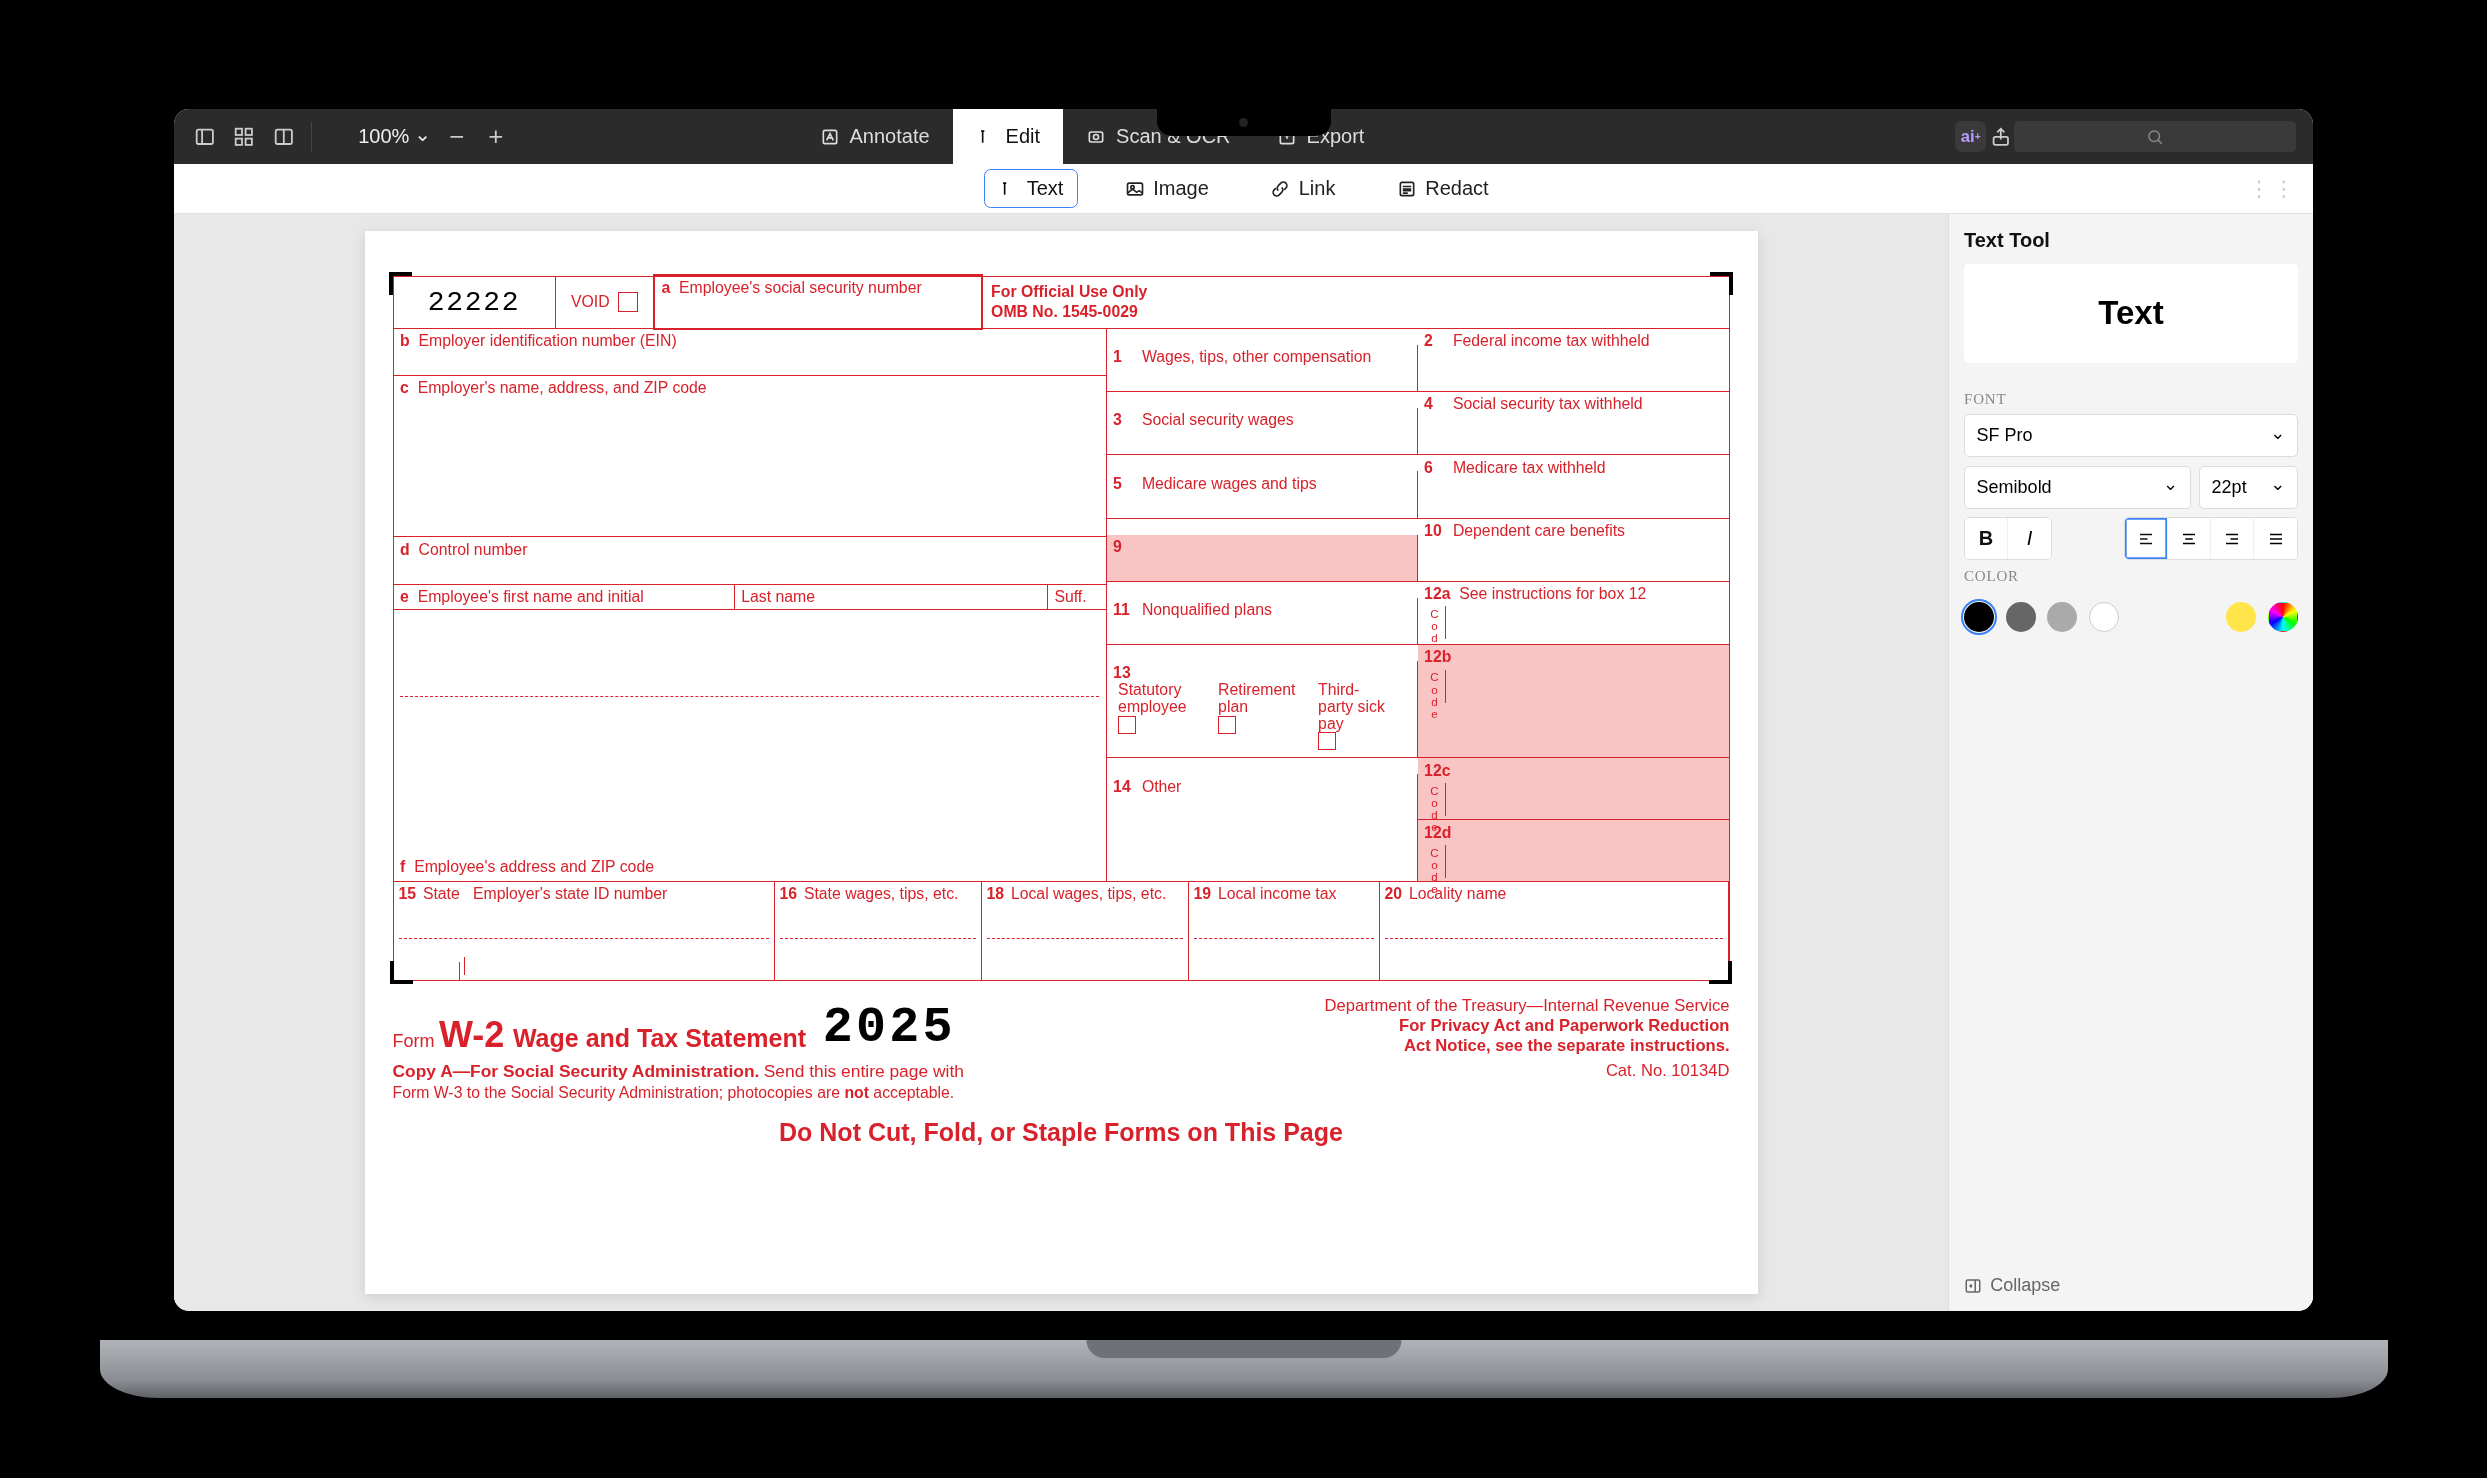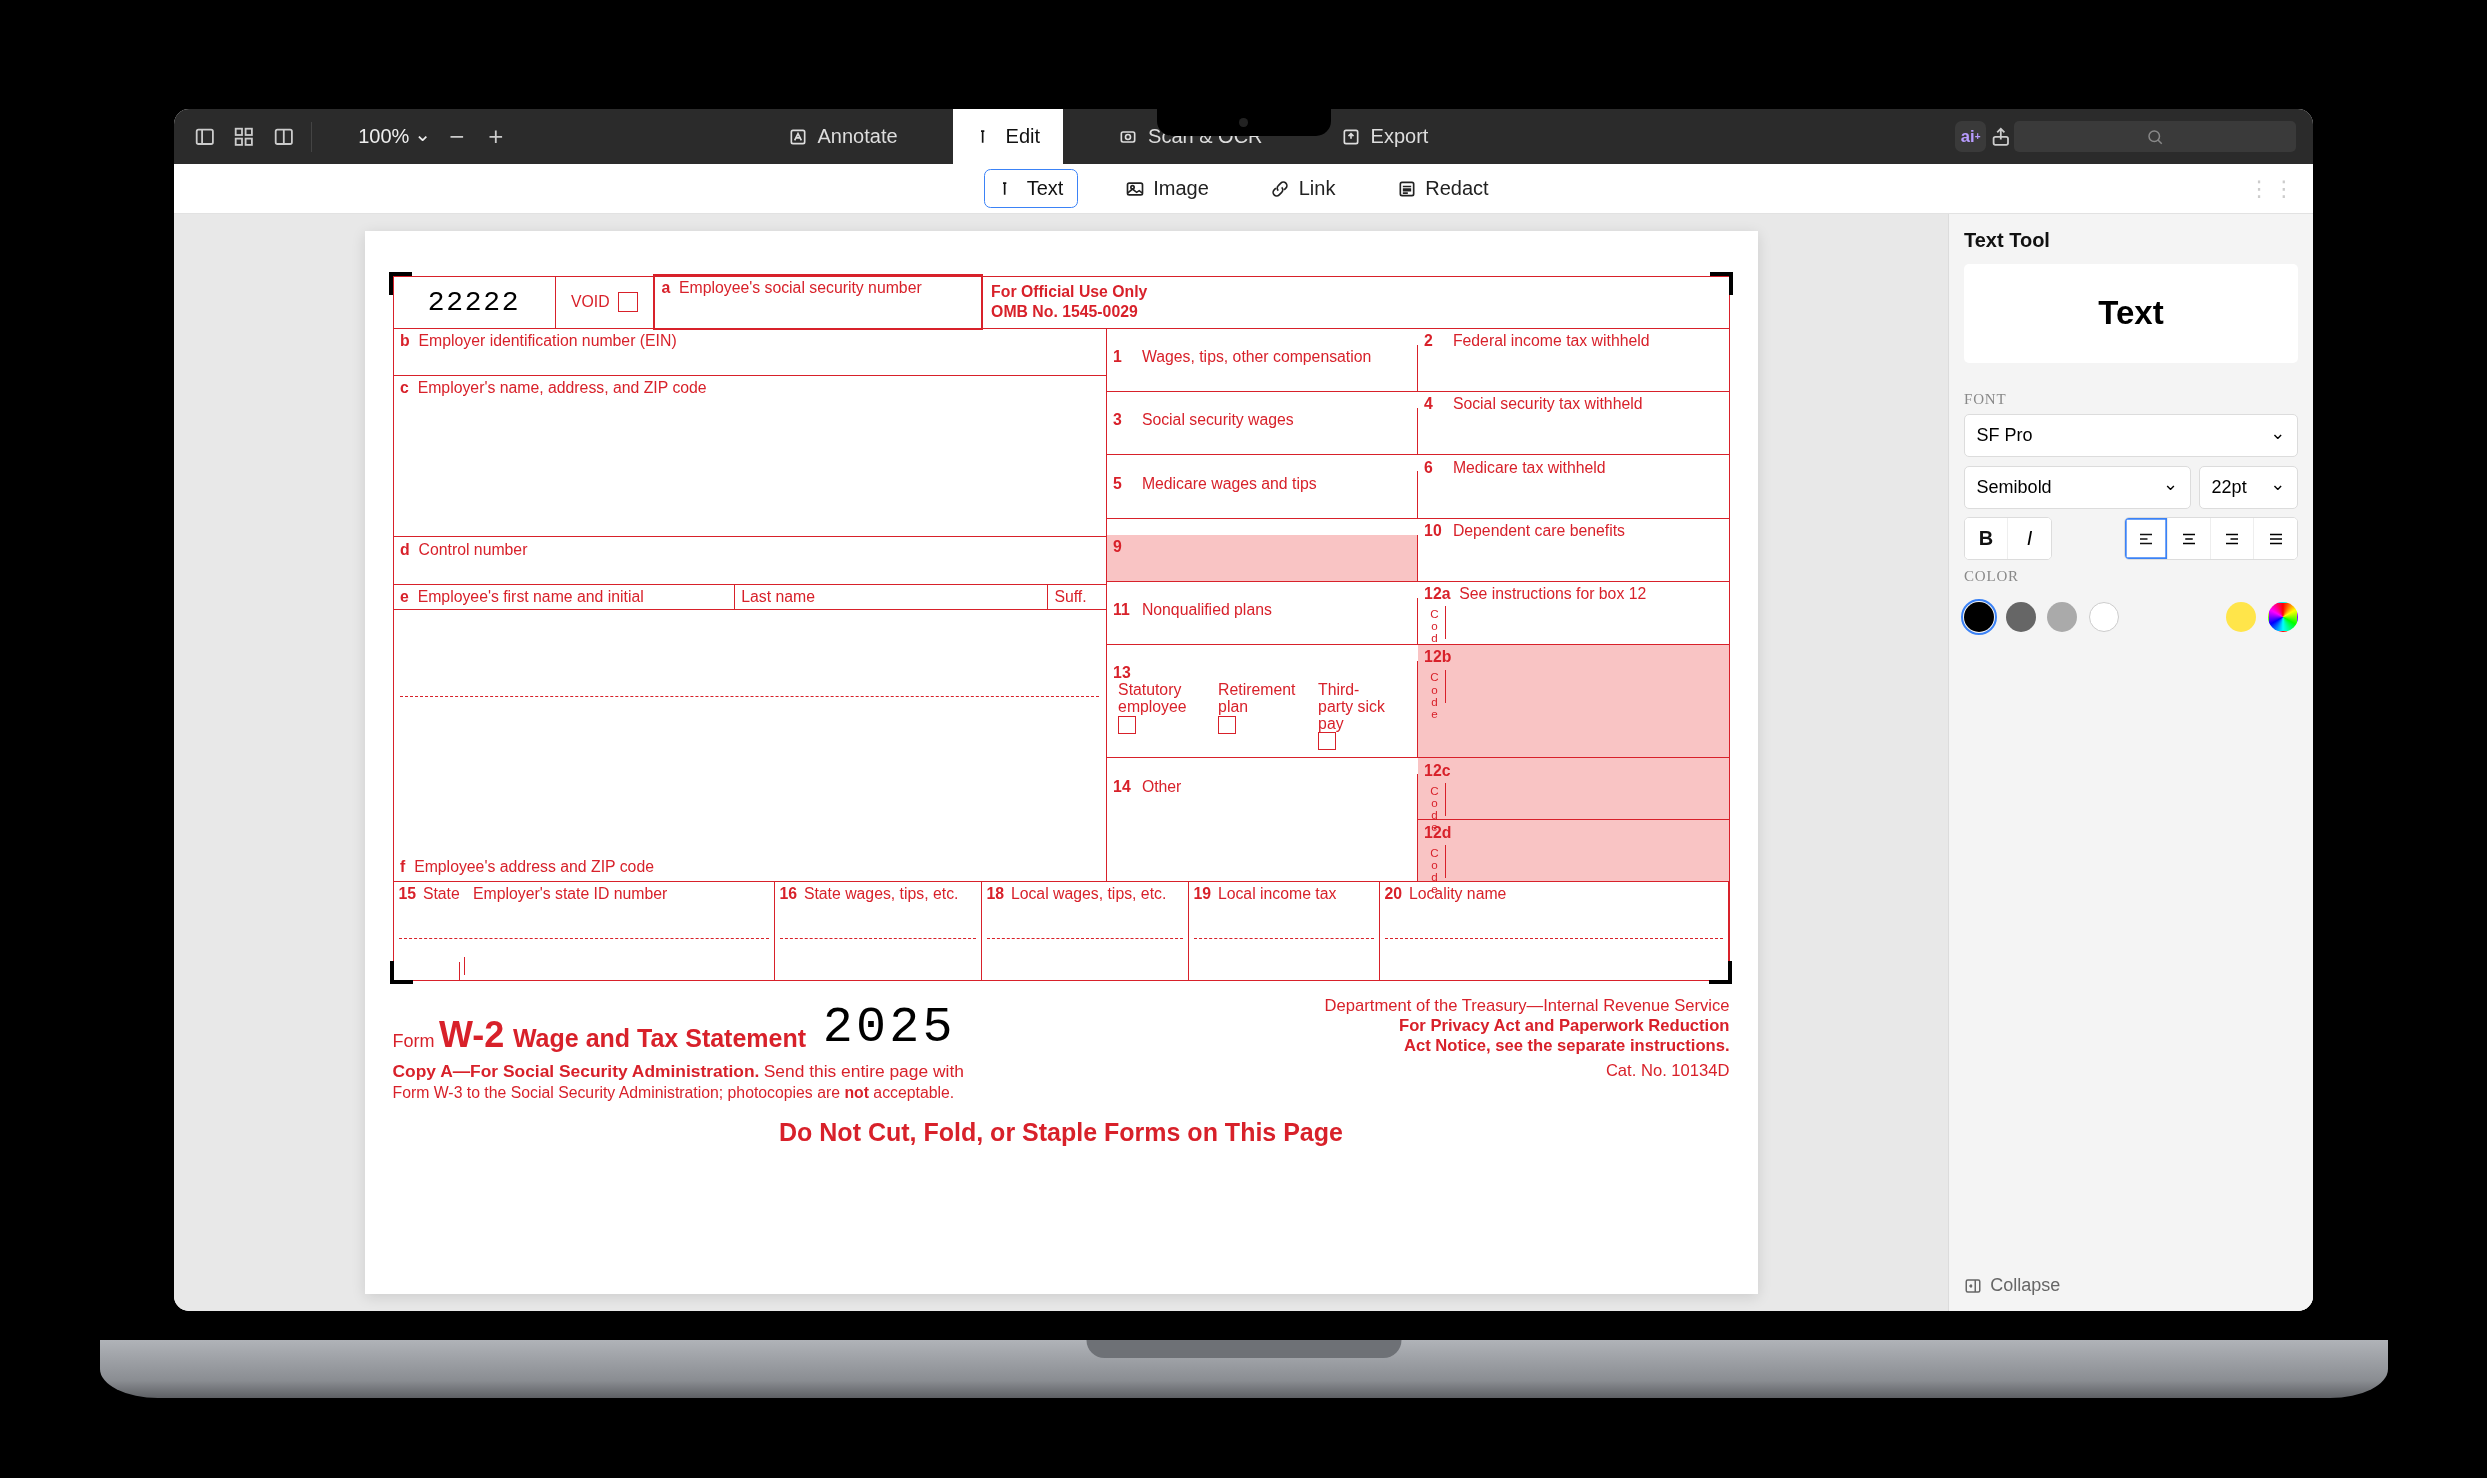--- a/index.html
+++ b/index.html
@@ -73,21 +73,21 @@
   font-size: 20px;
   gap: 5px;
 }
 .tb-group { display:flex; align-items:center; gap:11.6px; }
 .icon-btn { width:28px; height:28px; display:flex; align-items:center; justify-content:center; cursor:pointer; color:#ccc; }
 .icon-btn svg { width:21.6px; height:21.6px; }
 .zoom { display:flex; align-items:center; gap:11.6px; margin-left:33px; }
 .zoom-val { font-size:20px; color:#eee; display:flex; align-items:center; gap:5px; }
 .divider { width:0.8px; height:30px; background:#444; margin:0 8.3px; }
 
-.tabs { display:flex; align-items:stretch; height:55px; margin:0 auto;gap:32px; }
+.tabs { display:flex; align-items:stretch; height:55px; margin:0 auto; }
 .tab { display:flex; align-items:center; gap:10px; padding:0 23px; color:#ddd; cursor:pointer; font-size:20px; }
 .tab.active { background:#fff; color:#111; }
 
 .tb-right { display:flex; align-items:center; margin-left:auto; }
 .search-box { width:282px; height:31.5px; background:#3a3a3a; border-radius:5px; display:flex; align-items:center; justify-content:center; }
 .ai-btn { width:31.5px; height:31.5px; background:#3a3a3a; border-radius:6.6px; display:flex; align-items:center; justify-content:center; color:#b89cff; font-weight:700; font-size:16.6px; }
 
 
 .subbar {
   height: 50px;
@@ -146,21 +146,21 @@
 
 .strip15 { display:flex; border:1.2px solid #d8212a; border-top:none; }
 .strip15 > div { border-right:1.2px solid #d8212a; padding:3.3px 5px 5px 5px; display:flex; flex-direction:column; }
 .strip15 > div:last-child { border-right:none; }
 .strip15 .dash { border-bottom:1.7px dashed #d8212a; height:36px;}
 .strip15 .pad { height:36px; position:relative; }
 .tinyv { position:absolute; bottom:0; left:65px; width:0; height:18px; border-left:1.2px solid #d8212a; }
 
 .footer { padding-top:15px; color:#d8212a; }
 .footer .big { font-size:36px; font-weight:800; color:#d8212a; }
-.footer .year { font-family:"OCR A Std","Courier New",monospace; font-size:50px; color:#000; letter-spacing:3.3px; font-weight:400;}
+.footer .year { font-family:"OCR A Std","Courier New",monospace; font-size:50px; color:#000; letter-spacing:3.3px; font-weight:700;}
 .footer-row { display:flex; align-items:flex-end; gap:16.6px; }
 .footer-row .col1 { flex:0 0 auto; }
 .footer-row .col3 { margin-left:auto; text-align:right; }
 .redbold { font-weight:700; }
 .donot { text-align:center; font-size:25px; font-weight:700; margin-top:15px; }
 
 
 .panel { width:365px; background:#f4f4f4; border-left:0.8px solid #dcdcdc; display:flex; flex-direction:column; padding:15px 15px; font-size:20px; }
 .panel h3 { font-size:20px; font-weight:600; color:#111; margin-bottom:11.6px; }
 .sample { background:#fff; border-radius:5px; height:99px; display:flex; align-items:center; justify-content:center; font-size:33px; font-weight:700; margin-bottom:20px; }

